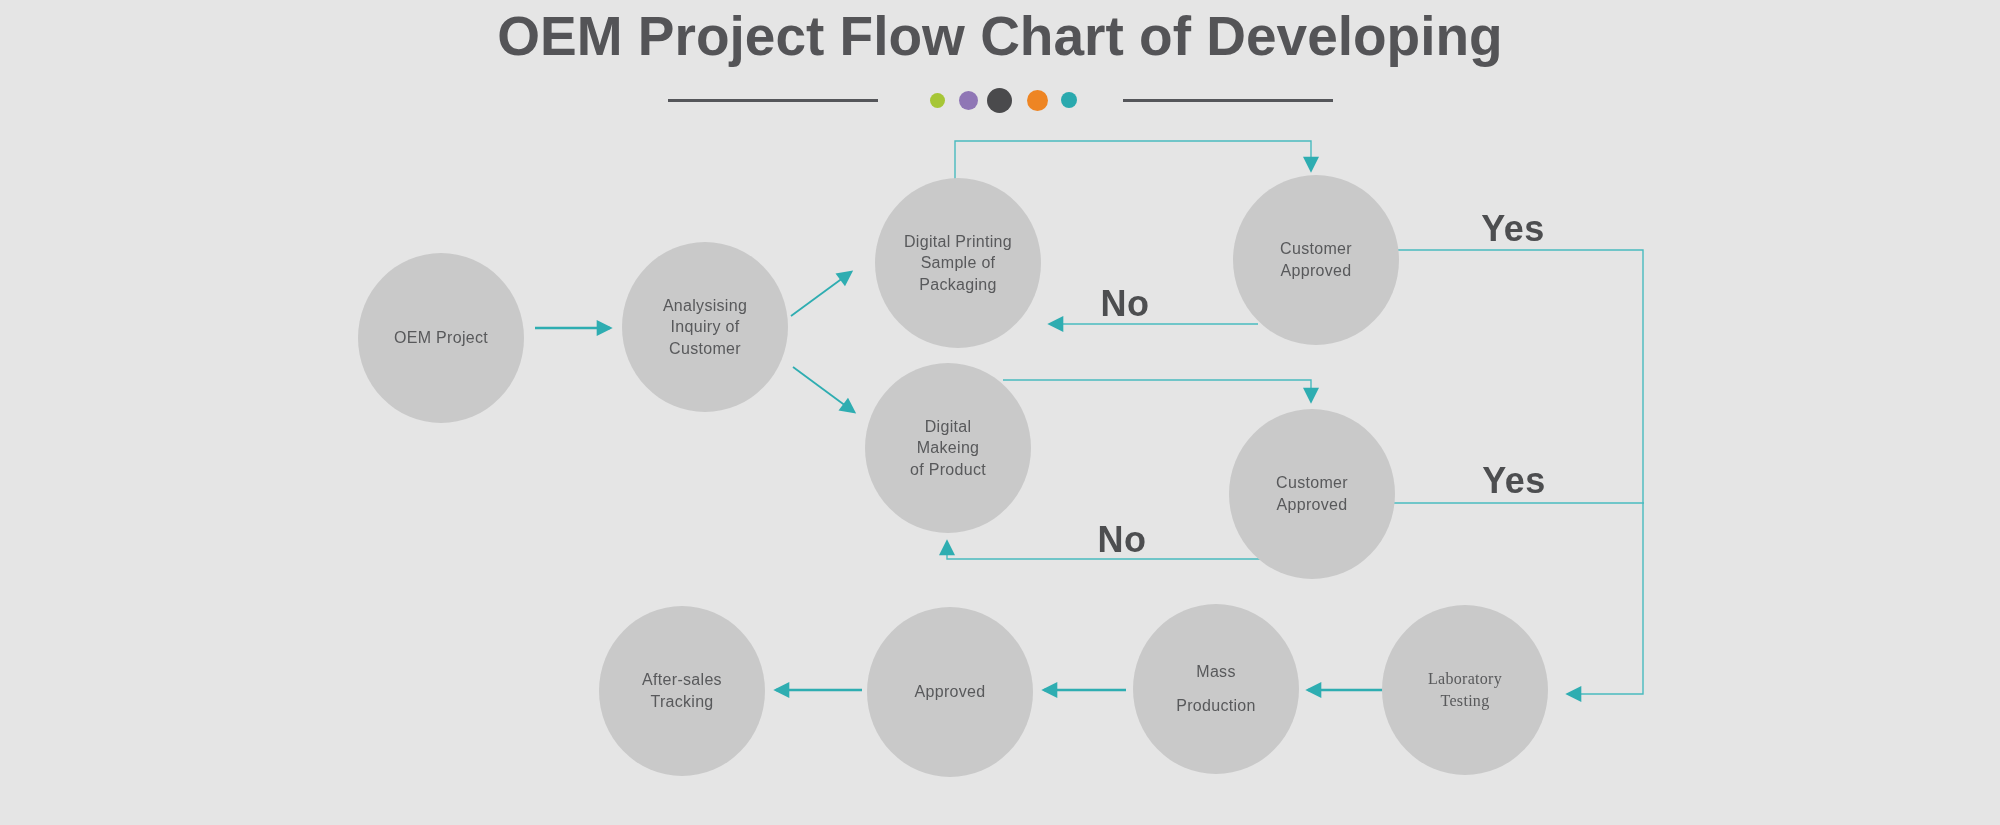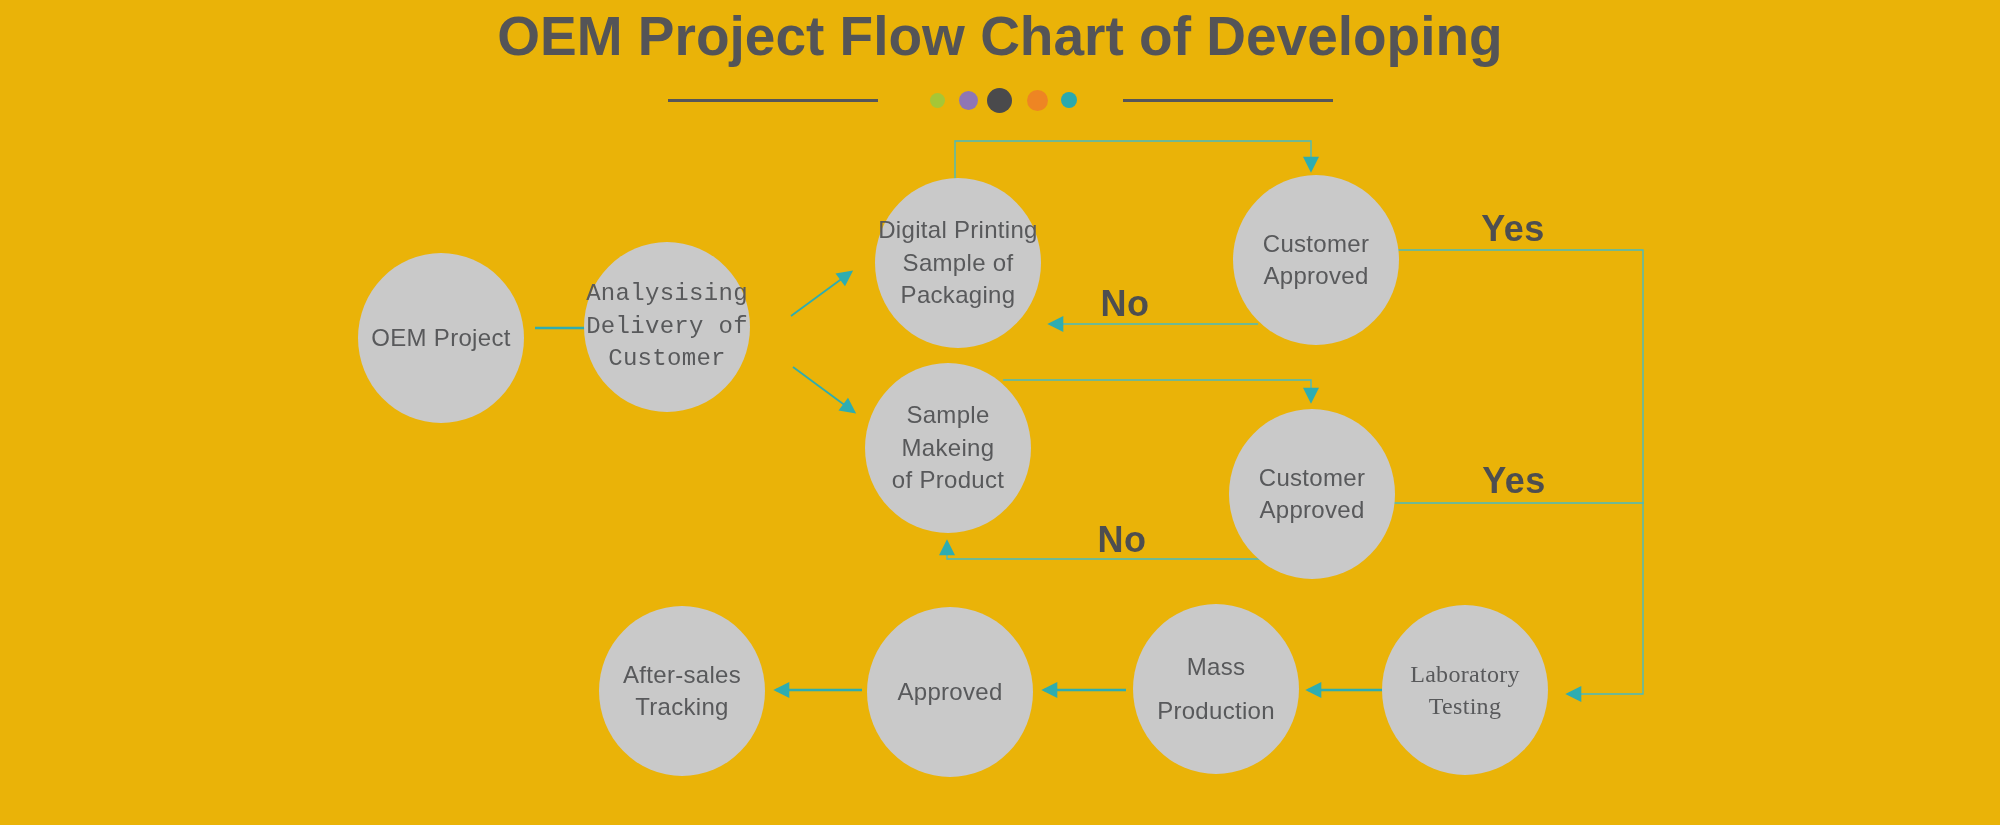--- a/index.html
+++ b/index.html
@@ -1,19 +1,19 @@
 <!DOCTYPE html>
 <html><head>
 <meta charset="utf-8">
 <style>
   html,body{margin:0;padding:0;background:#ffffff;}
   #stage{
     position:relative;
     width:2000px;height:825px;
-    background:#eab308;
+    background:#e5e5e5;
     overflow:hidden;
     font-family:"Liberation Sans", sans-serif;
   }
   #page-title{
     position:absolute;
     top:4px;left:0;width:100%;
     margin:0;
     text-align:center;
     font-size:55px;
     font-weight:800;
@@ -36,21 +36,21 @@
   .node{
     position:absolute;
     border-radius:50%;
     background:#c9c9c9;
     display:flex;
     flex-direction:column;
     align-items:center;
     justify-content:center;
     text-align:center;
     color:#58595b;
-    font-size:24px;
+    font-size:16px;
     line-height:1.35;
     letter-spacing:0.3px;
   }
   .decision-label{
     position:absolute;
     transform:translate(-50%,-50%);
     font-size:36px;
     font-weight:bold;
     color:#4d4e50;
     letter-spacing:0.5px;
@@ -88,32 +88,32 @@
         <polyline points="1263,559 947,559 947,542" fill="none" stroke="#49bbbf" stroke-width="1.4" marker-end="url(#arrowhead)"></polyline>
         <polyline points="1384,690 1308,690" fill="none" stroke="#2eadb1" stroke-width="2.4" marker-end="url(#arrowhead)"></polyline>
         <polyline points="1126,690 1044,690" fill="none" stroke="#2eadb1" stroke-width="2.4" marker-end="url(#arrowhead)"></polyline>
         <polyline points="862,690 776,690" fill="none" stroke="#2eadb1" stroke-width="2.4" marker-end="url(#arrowhead)"></polyline>
       </g>
   </svg>
   <div id="node-layer">
       <div class="node" style="left: 358px; top: 253px; width: 166px; height: 170px; background: rgb(201, 201, 201); color: rgb(88, 89, 91);">
         <div>OEM Project</div>
       </div>
-      <div class="node" style="left: 584px; top: 242px; width: 166px; height: 170px; background: rgb(201, 201, 201); color: rgb(88, 89, 91); font-family: Liberation Mono, monospace;">
+      <div class="node" style="left: 622px; top: 242px; width: 166px; height: 170px; background: rgb(201, 201, 201); color: rgb(88, 89, 91);">
         <div>Analysising</div>
-        <div>Delivery of</div>
+        <div>Inquiry of</div>
         <div>Customer</div>
       </div>
       <div class="node" style="left: 875px; top: 178px; width: 166px; height: 170px; background: rgb(201, 201, 201); color: rgb(88, 89, 91);">
         <div>Digital Printing</div>
         <div>Sample of</div>
         <div>Packaging</div>
       </div>
       <div class="node" style="left: 865px; top: 363px; width: 166px; height: 170px; background: rgb(201, 201, 201); color: rgb(88, 89, 91);">
-        <div>Sample</div>
+        <div>Digital</div>
         <div>Makeing</div>
         <div>of Product</div>
       </div>
       <div class="node" style="left: 1233px; top: 175px; width: 166px; height: 170px; background: rgb(201, 201, 201); color: rgb(88, 89, 91);">
         <div>Customer</div>
         <div>Approved</div>
       </div>
       <div class="node" style="left: 1229px; top: 409px; width: 166px; height: 170px; background: rgb(201, 201, 201); color: rgb(88, 89, 91);">
         <div>Customer</div>
         <div>Approved</div>

